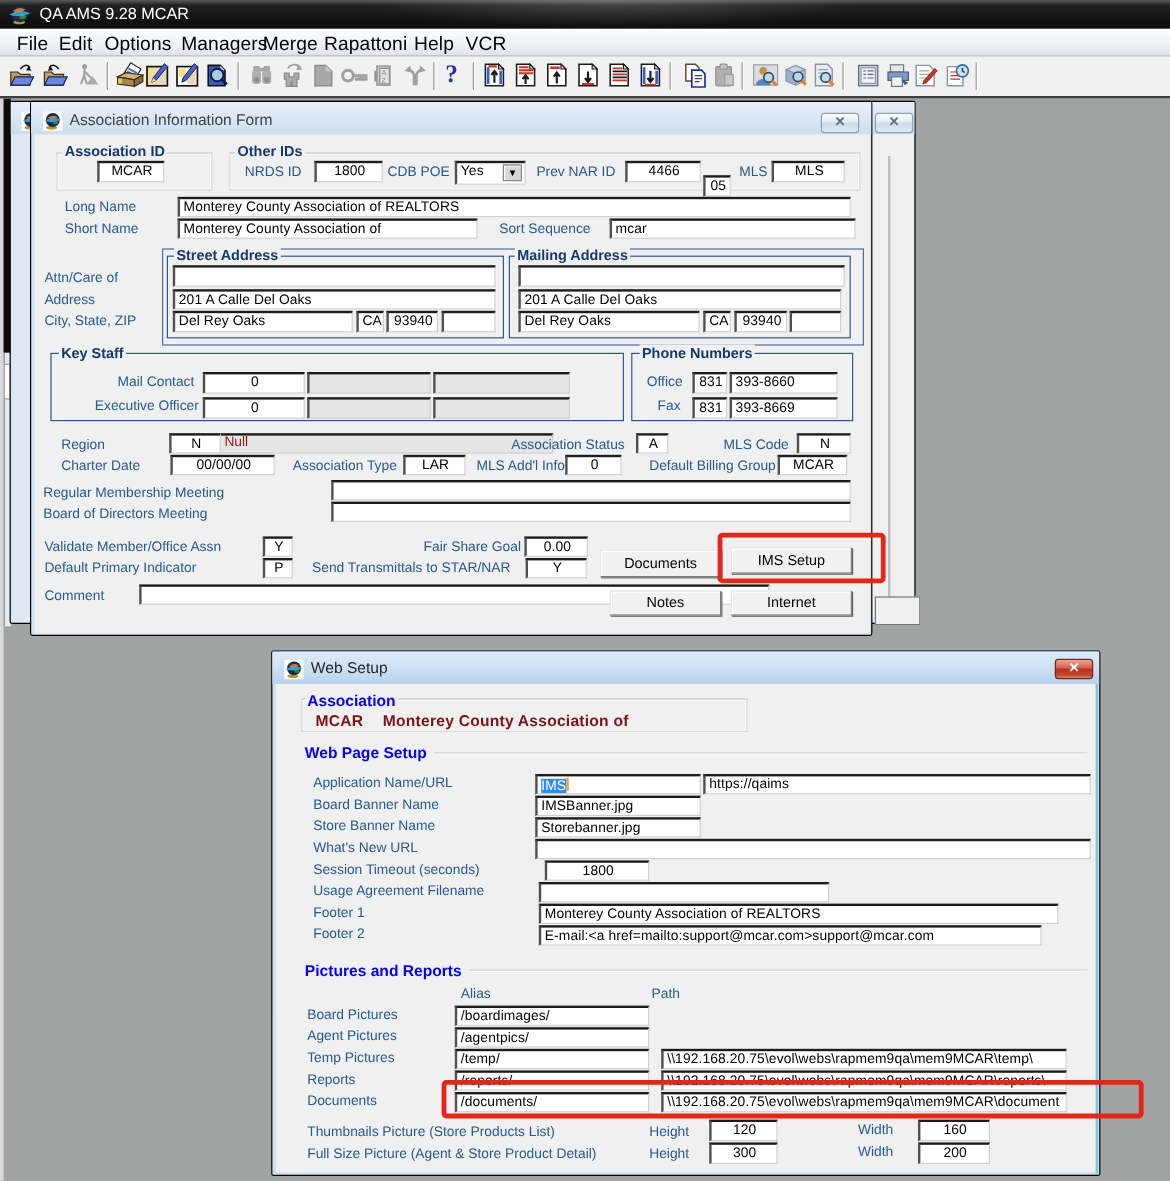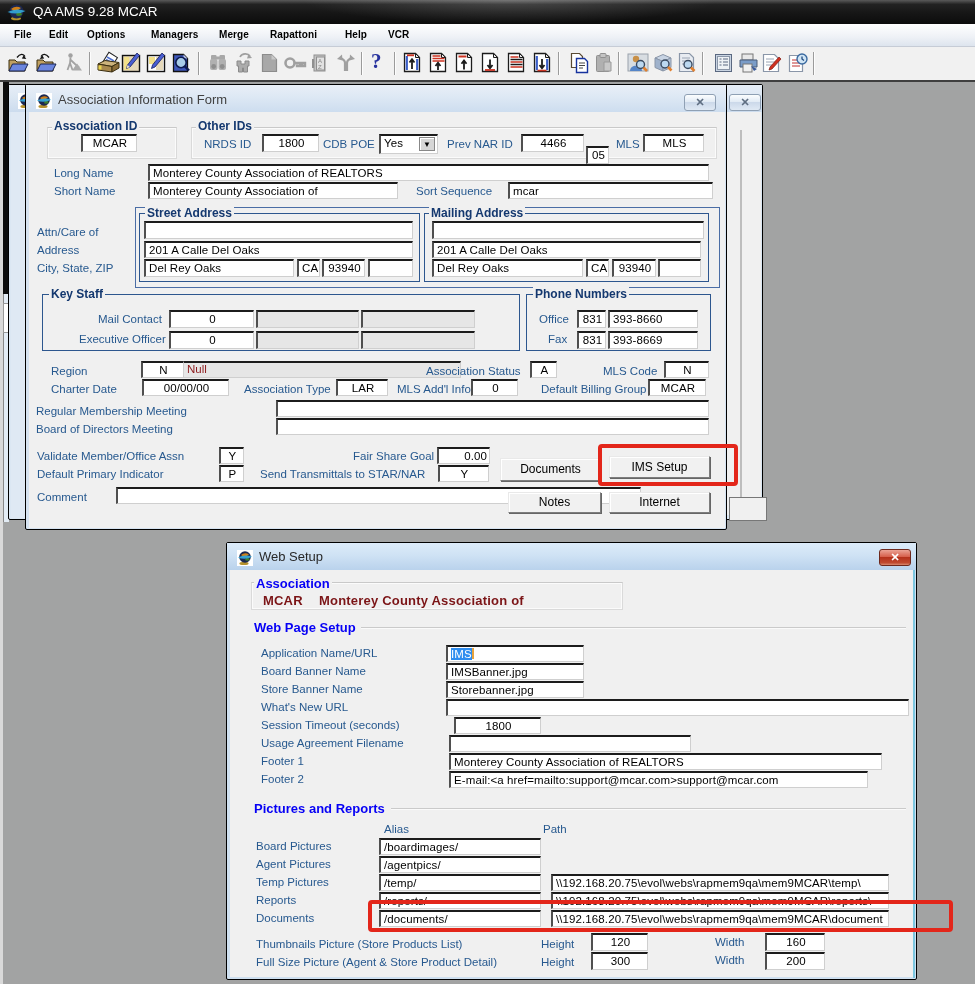--- a/index.html
+++ b/index.html
@@ -3,21 +3,21 @@
 <style>
 *{margin:0;padding:0;box-sizing:border-box}
 html,body{width:975px;height:984px;overflow:hidden}
 body{font-family:"Liberation Sans",sans-serif;font-size:12px;position:relative;background:#a2a3a3}
 .abs{position:absolute}
 
 #titlebar{left:0;top:0;width:975px;height:24px;background:linear-gradient(#5a5a5a 0%,#222 18%,#161616 55%,#0c0c0c 100%)}
 #titlebar .glare{left:300px;top:0;width:420px;height:24px;background:radial-gradient(ellipse at 50% 0%,rgba(255,255,255,.18),rgba(255,255,255,0) 70%)}
 #apptitle{left:33px;top:4px;color:#fff;font-size:13.5px}
 #menubar{left:0;top:24px;width:975px;height:23px;background:linear-gradient(#ffffff,#eef1f6 60%,#dde4ee);border-bottom:1px solid #c6ccd6;color:#000}
-.mi{position:absolute;top:5px;font-size:10px;font-weight:700;letter-spacing:.1px}
+.mi{position:absolute;top:5px;font-size:16px;font-weight:400;letter-spacing:.1px}
 #toolbar{left:0;top:47px;width:975px;height:35px;background:#f1f1f1;border-bottom:2px solid #3f3f3f;z-index:2}
 .sep{position:absolute;top:5px;width:2px;height:23px;border-left:1px solid #9b9b9b;border-right:1px solid #fdfdfd}
 .ti{position:absolute;top:4px}
 
 #mdi{left:0;top:81px;width:975px;height:903px;background:#a2a3a3}
 #lsliver{left:0;top:1px;width:3px;height:902px;background:#d9d9d9}
 #blackbar{left:3px;top:1px;width:6px;height:212px;background:#0d0d0d}
 #lwin{left:3px;top:213px;width:6px;height:228px;background:#e3ecf5;border-left:1px solid #888}
 #lwinbox{left:3px;top:222px;width:6px;height:30px;background:#fff;border:1px solid #999}
 
@@ -349,21 +349,21 @@
     <div class="fld ctr" style="left:442px;top:267px;width:47px;height:17px">0</div>
     <div class="lbl" style="left:512px;top:271px">Default Billing Group</div>
     <div class="fld ctr" style="left:619px;top:267px;width:58px;height:17px">MCAR</div>
     <div class="lbl" style="left:7px;top:293px">Regular Membership Meeting</div>
     <div class="fld" style="left:247px;top:288px;width:433px;height:17px"></div>
     <div class="lbl" style="left:7px;top:311px">Board of Directors Meeting</div>
     <div class="fld" style="left:247px;top:306px;width:433px;height:17px"></div>
     <div class="lbl" style="left:8px;top:338px">Validate Member/Office Assn</div>
     <div class="fld ctr" style="left:190px;top:335px;width:25px;height:17px">Y</div>
     <div class="lbl" style="left:324px;top:338px">Fair Share Goal</div>
-    <div class="fld" style="left:408px;top:335px;width:53px;height:17px;text-align:right">0.00</div>
+    <div class="fld" style="left:408px;top:335px;width:53px;height:17px;text-align:center">0.00</div>
     <div class="lbl" style="left:8px;top:356px">Default Primary Indicator</div>
     <div class="fld ctr" style="left:190px;top:353px;width:25px;height:17px">P</div>
     <div class="lbl" style="left:231px;top:356px">Send Transmittals to STAR/NAR</div>
     <div class="fld ctr" style="left:409px;top:353px;width:51px;height:17px">Y</div>
     <div class="lbl" style="left:8px;top:379px">Comment</div>
     <div class="fld" style="left:87px;top:375px;width:525px;height:17px"></div>
     <div class="btn" style="left:471px;top:346px;width:101px;height:23px;line-height:21px">Documents</div>
     <div class="btn" style="left:580px;top:344px;width:101px;height:22px;line-height:20px">IMS Setup</div>
     <div class="btn" style="left:479px;top:380px;width:93px;height:21px;line-height:19px">Notes</div>
     <div class="btn" style="left:580px;top:380px;width:101px;height:21px;line-height:19px">Internet</div>
@@ -383,20 +383,21 @@
   <div class="abs" style="left:686px;top:27px;width:2px;height:408px;background:#7cc7e0;z-index:5"></div>
   <div class="content" style="left:3px;top:27px;width:685px;height:407px">
     <div class="ebox" style="left:21px;top:12px;width:372px;height:28px"></div>
     <div class="blbl" style="left:24px;top:6px;background:#f0f0f0;padding:0 2px">Association</div>
     <div class="mlbl" style="left:33px;top:23px">MCAR</div>
     <div class="mlbl" style="left:89px;top:23px">Monterey County Association of</div>
     <div class="blbl" style="left:24px;top:50px">Web Page Setup</div>
     <div class="hline" style="left:131px;top:57px;width:545px"></div>
     <div class="lbl" style="left:31px;top:77px">Application Name/URL</div>
     <div class="fld" style="left:216px;top:75px;width:138px;height:17px;padding-left:-1px"><span style="background:#2f8def;color:#fff">IMS</span><span style="display:inline-block;width:2px;height:11px;background:#e8a33d;vertical-align:-1px"></span></div>
+    <div class="fld" style="left:356px;top:75px;width:323px;height:17px">https://qaims</div>
     <div class="lbl" style="left:31px;top:95px">Board Banner Name</div>
     <div class="fld" style="left:216px;top:93px;width:138px;height:17px">IMSBanner.jpg</div>
     <div class="lbl" style="left:31px;top:113px">Store Banner Name</div>
     <div class="fld" style="left:216px;top:111px;width:138px;height:17px">Storebanner.jpg</div>
     <div class="lbl" style="left:31px;top:131px">What's New URL</div>
     <div class="fld" style="left:216px;top:129px;width:463px;height:17px"></div>
     <div class="lbl" style="left:31px;top:149px">Session Timeout (seconds)</div>
     <div class="fld ctr" style="left:224px;top:147px;width:87px;height:17px">1800</div>
     <div class="lbl" style="left:31px;top:167px">Usage Agreement Filename</div>
     <div class="fld" style="left:219px;top:165px;width:242px;height:17px"></div>

